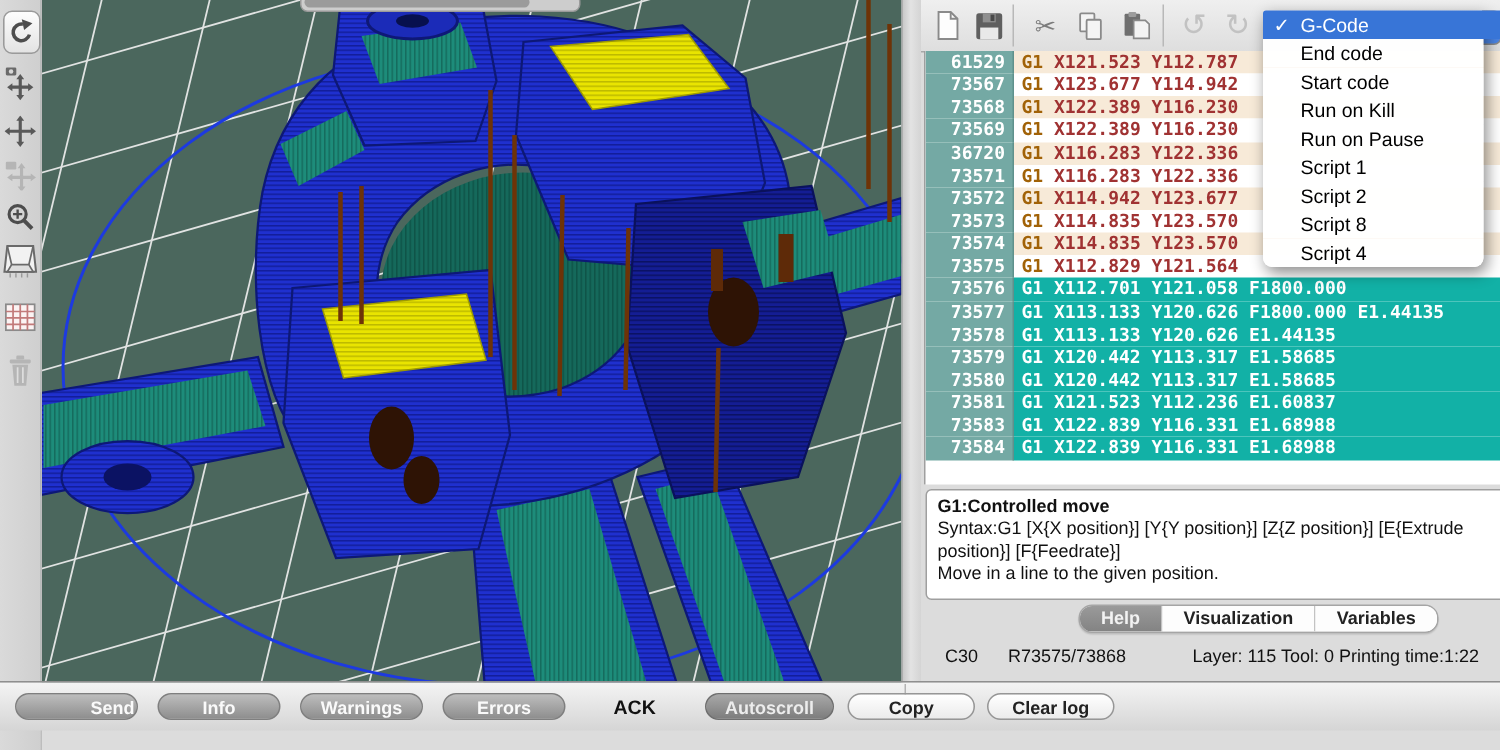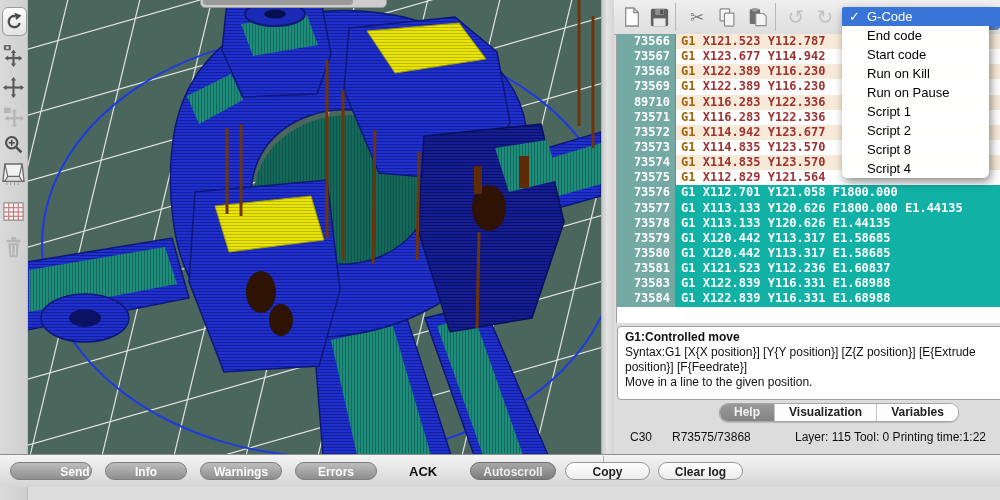--- a/index.html
+++ b/index.html
@@ -345,25 +345,25 @@
       <div class="tsep" style="left:161px;"></div>
       <div class="etb" style="left:169px;">
         <span class="glyph dim" style="font-size:20px;">↺</span>
       </div>
       <div class="etb" style="left:198px;">
         <span class="glyph dim" style="font-size:20px;">↻</span>
       </div>
     </div>
 
     <div class="editor" id="gcode-rows">
-        <div class="code-row even"><div class="gut">73566</div><div class="txt"><span class="cmd">G1</span><span class="coord"> X121.523 Y112.787</span></div></div>
+        <div class="code-row even"><div class="gut">61529</div><div class="txt"><span class="cmd">G1</span><span class="coord"> X121.523 Y112.787</span></div></div>
         <div class="code-row odd"><div class="gut">73567</div><div class="txt"><span class="cmd">G1</span><span class="coord"> X123.677 Y114.942</span></div></div>
         <div class="code-row even"><div class="gut">73568</div><div class="txt"><span class="cmd">G1</span><span class="coord"> X122.389 Y116.230</span></div></div>
         <div class="code-row odd"><div class="gut">73569</div><div class="txt"><span class="cmd">G1</span><span class="coord"> X122.389 Y116.230</span></div></div>
-        <div class="code-row even"><div class="gut">89710</div><div class="txt"><span class="cmd">G1</span><span class="coord"> X116.283 Y122.336</span></div></div>
+        <div class="code-row even"><div class="gut">36720</div><div class="txt"><span class="cmd">G1</span><span class="coord"> X116.283 Y122.336</span></div></div>
         <div class="code-row odd"><div class="gut">73571</div><div class="txt"><span class="cmd">G1</span><span class="coord"> X116.283 Y122.336</span></div></div>
         <div class="code-row even"><div class="gut">73572</div><div class="txt"><span class="cmd">G1</span><span class="coord"> X114.942 Y123.677</span></div></div>
         <div class="code-row odd"><div class="gut">73573</div><div class="txt"><span class="cmd">G1</span><span class="coord"> X114.835 Y123.570</span></div></div>
         <div class="code-row even"><div class="gut">73574</div><div class="txt"><span class="cmd">G1</span><span class="coord"> X114.835 Y123.570</span></div></div>
         <div class="code-row odd"><div class="gut">73575</div><div class="txt"><span class="cmd">G1</span><span class="coord"> X112.829 Y121.564</span></div></div>
         <div class="code-row even sel"><div class="gut">73576</div><div class="txt">G1 X112.701 Y121.058 F1800.000</div></div>
         <div class="code-row odd sel"><div class="gut">73577</div><div class="txt">G1 X113.133 Y120.626 F1800.000 E1.44135</div></div>
         <div class="code-row even sel"><div class="gut">73578</div><div class="txt">G1 X113.133 Y120.626 E1.44135</div></div>
         <div class="code-row odd sel"><div class="gut">73579</div><div class="txt">G1 X120.442 Y113.317 E1.58685</div></div>
         <div class="code-row even sel"><div class="gut">73580</div><div class="txt">G1 X120.442 Y113.317 E1.58685</div></div>

